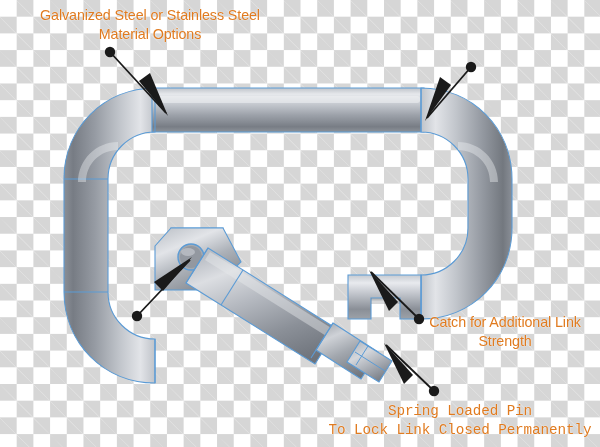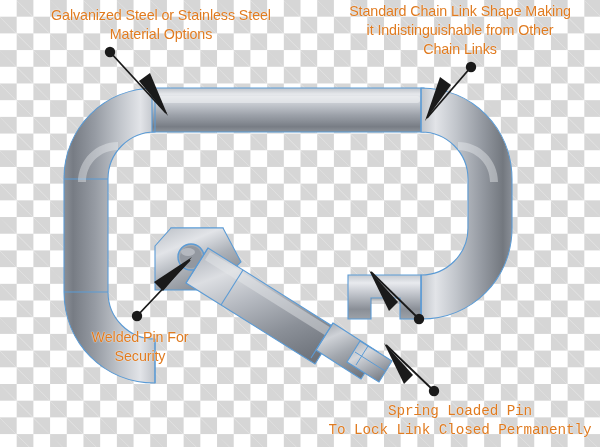--- a/index.html
+++ b/index.html
@@ -26,21 +26,21 @@
     position:absolute;
     color:#E07B20;
     font-size:14.3px;
     line-height:19px;
     text-align:center;
     font-weight:400;
     letter-spacing:-0.1px;
     white-space:pre-line;
     text-shadow:0 0 1px rgba(255,255,255,.85), 0 0 2px rgba(255,255,255,.6);
   }
-  #cap-material{left:11px;top:6px;width:300px;}
+  #cap-material{left:0px;top:6px;width:300px;}
   #cap-chain{left:320px;top:2px;width:280px;}
   #cap-welded{left:30px;top:328px;width:220px;}
   #cap-catch{left:410px;top:313px;width:190px;}
   #cap-spring{left:320px;top:402px;width:280px;font-family:Liberation Mono, monospace;}
 </style>
 </head>
 <body>
 
 <div id="stage">
 
@@ -214,24 +214,21 @@
         <line x1="434" y1="391" x2="386" y2="345" stroke-width="1.8"></line>
         <circle cx="434" cy="391" r="5.2" stroke="none"></circle>
         <path d="M 384,343 L 413,375 L 404,384 Z" stroke="none"></path>
       </g>
     </g>
   </svg>
 
   <div class="cap" id="cap-material">Galvanized Steel or Stainless Steel
 Material Options</div>
 
-  <div class="cap" id="cap-chain">Standard Chain Link Shape Making
-it Indistinguishable from Other
-Chain Links</div>
-
-  <div class="cap" id="cap-welded">Welded Pin For
-Security</div>
-
+
+
+  <div class="cap" id="cap-catch">Catch for Additional Link
+Strength</div>
 
   <div class="cap" id="cap-spring">Spring Loaded Pin
 To Lock Link Closed Permanently</div>
 
 </div>
 
 </body></html>

